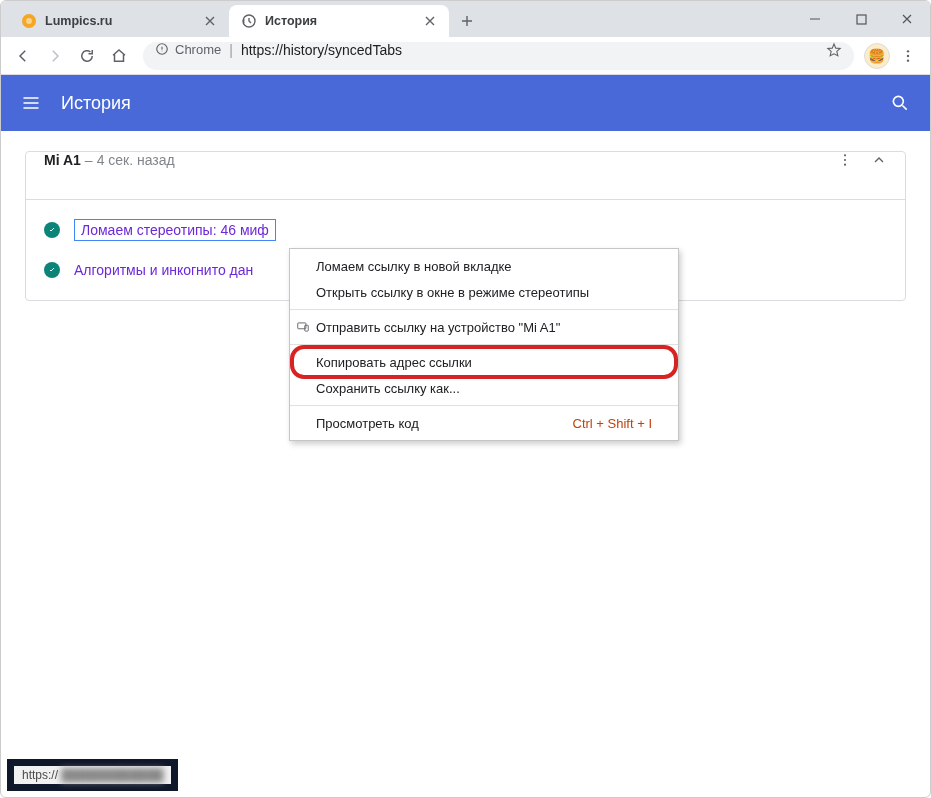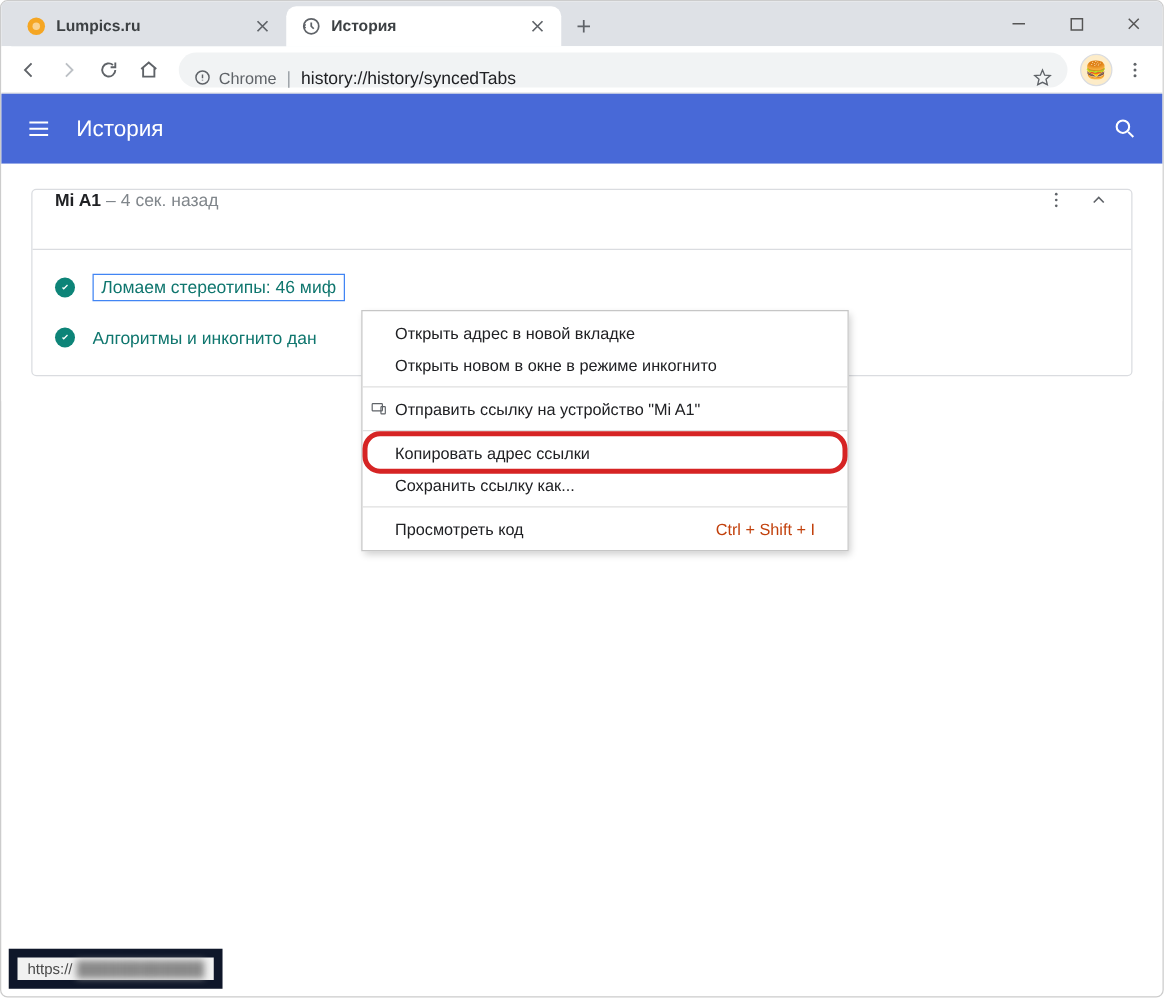--- a/index.html
+++ b/index.html
@@ -14,21 +14,21 @@
 .tab .title { flex: 1; white-space: nowrap; overflow: hidden; text-overflow: ellipsis; }
 .tab .close { width: 14px; height: 14px; color: #5f6368; cursor: pointer; }
 .newtab { width: 28px; height: 28px; display: flex; align-items: center; justify-content: center; color: #5f6368; cursor: pointer; margin-left: 4px; margin-bottom: 2px; }
 .winctrls { margin-left: auto; display: flex; height: 36px; }
 .winbtn { width: 46px; display: flex; align-items: center; justify-content: center; color: #555; cursor: pointer; }
 
 
 .toolbar { height: 38px; background: #fff; border-bottom: 1px solid #dadce0; display: flex; align-items: center; padding: 0 8px; gap: 4px; }
 .navbtn { width: 28px; height: 28px; display: flex; align-items: center; justify-content: center; color: #5f6368; border-radius: 50%; cursor: pointer; }
 .navbtn.disabled { color: #bdc1c6; cursor: default; }
-.omnibox { flex: 1; height: 28px; background: #f1f3f4; border-radius: 14px; display: flex; align-items: flex-end; padding: 0 12px; gap: 8px; font-size: 14px; margin: 0 6px; }
+.omnibox { flex: 1; height: 28px; background: #f1f3f4; border-radius: 14px; display: flex; align-items: flex-start; padding: 0 12px; gap: 8px; font-size: 14px; margin: 0 6px; }
 .omnibox .lock { color: #5f6368; font-size: 13px; display:flex; align-items:center; gap:6px;}
 .omnibox .chrome-label { color: #5f6368; }
 .omnibox .sep { color: #9aa0a6; }
 .omnibox .url { color: #202124; }
 .omnibox .star { margin-left: auto; color: #5f6368; cursor: pointer; }
 .avatar { width: 26px; height: 26px; border-radius: 50%; background: #fdecc8; border: 1px solid #dadce0; display:flex; align-items:center; justify-content:center; font-size:14px; cursor:pointer; }
 .menu3 { width: 28px; height: 28px; display: flex; align-items: center; justify-content: center; color: #5f6368; cursor: pointer; }
 
 
 .app-header { height: 56px; background: #4869d7; color: #fff; display: flex; align-items: center; padding: 0 20px; }
@@ -40,21 +40,21 @@
 .content { background: #fff; padding: 20px 24px; }
 .card { border: 1px solid #dadce0; border-radius: 4px; background: #fff; }
 .card-header { height: 48px; display: flex; padding: 0 18px; border-bottom: 1px solid #dadce0; }
 .device-name { font-size: 14px; font-weight: 600; color: #202124; }
 .device-time { font-size: 14px; color: #80868b; margin-left: 4px; }
 .card-header .more { margin-left: auto; color: #5f6368; cursor: pointer; margin-right: 18px; }
 .card-header .collapse { color: #5f6368; cursor: pointer; }
 .card-body { padding: 10px 0; }
 .entry { display: flex; align-items: center; height: 40px; padding: 0 18px; gap: 14px; cursor: pointer; }
 .entry .eicon { width: 16px; height: 16px; border-radius: 50%; background: #0d8478; flex-shrink: 0; display:flex; align-items:center; justify-content:center; }
-.entry .etext { font-size: 14px; color: #0f766e; white-space: nowrap; overflow: hidden; text-overflow: ellipsis; }
+.entry .etext { font-size: 14px; color: #6d28d9; white-space: nowrap; overflow: hidden; text-overflow: ellipsis; }
 .entry.selected .etext-wrap { border: 1px solid #4285f4; padding: 1px 6px; }
 .entry .etext-wrap { display:inline-block; }
 
 
 .ctxmenu { position: absolute; top: 247px; left: 288px; width: 390px; background: #fff; border: 1px solid #c6c6c6; box-shadow: 2px 3px 6px rgba(0,0,0,0.2); font-size: 13px; color: #202124; padding: 4px 0; }
 .ctxitem { height: 26px; display: flex; align-items: center; padding: 0 26px; cursor: pointer; position: relative; }
 .ctxitem .shortcut { margin-left: auto; color: #c2410c; }
 .ctxsep { height: 1px; background: #e0e0e0; margin: 4px 0; }
 .ctxitem .cicon { position: absolute; left: 6px; width: 14px; color: #5f6368; }
 .highlight-box { position: absolute; border: 4px solid #d62424; border-radius: 14px; pointer-events: none; }
@@ -145,21 +145,21 @@
     </div>
   <div class="omnibox">
     <span class="lock">
       <svg width="14" height="14" viewBox="0 0 24 24">
           <circle cx="12" cy="12" r="9" fill="none" stroke="#5f6368" stroke-width="2"></circle>
           <path d="M12 8v5m0 2v1" stroke="#5f6368" stroke-width="2"></path>
         </svg>
       <span class="chrome-label">Chrome</span>
     </span>
     <span class="sep">|</span>
-    <span class="url">history://history/syncedTabs</span>
+    <span class="url">https://history/syncedTabs</span>
     <span class="star">
         <svg width="16" height="16" viewBox="0 0 24 24">
           <path d="M12 3l2.6 6.2 6.7.5-5.1 4.4 1.6 6.5L12 17.8 6.2 20.6l1.6-6.5L2.7 9.7l6.7-.5L12 3z" fill="none" stroke="#5f6368" stroke-width="1.6"></path>
         </svg>
       </span>
   </div>
   <div class="avatar">🍔</div>
   <div class="menu3">
       <svg width="16" height="16" viewBox="0 0 24 24">
         <circle cx="12" cy="5" r="1.8" fill="#5f6368"></circle>
@@ -221,24 +221,24 @@
             </svg>
           </span>
         <span class="etext">Алгоритмы и инкогнито дан</span>
       </div>
     </div>
   </div>
 </div>
 
 <div class="ctxmenu">
   <div class="ctxitem">
-      <span>Открыть адрес в новой вкладке</span>
-    </div>
-  <div class="ctxitem">
-      <span>Открыть новом в окне в режиме инкогнито</span>
+      <span>Ломаем ссылку в новой вкладке</span>
+    </div>
+  <div class="ctxitem">
+      <span>Открыть ссылку в окне в режиме стереотипы</span>
     </div>
   <div class="ctxsep"></div>
   <div class="ctxitem">
     <span class="cicon">
         <svg width="14" height="14" viewBox="0 0 24 24">
           <rect x="3" y="5" width="14" height="10" rx="1" fill="none" stroke="#5f6368" stroke-width="1.6"></rect>
           <rect x="15" y="9" width="6" height="10" rx="1" fill="none" stroke="#5f6368" stroke-width="1.6"></rect>
         </svg>
       </span>
     <span>Отправить ссылку на устройство "Mi A1"</span>

